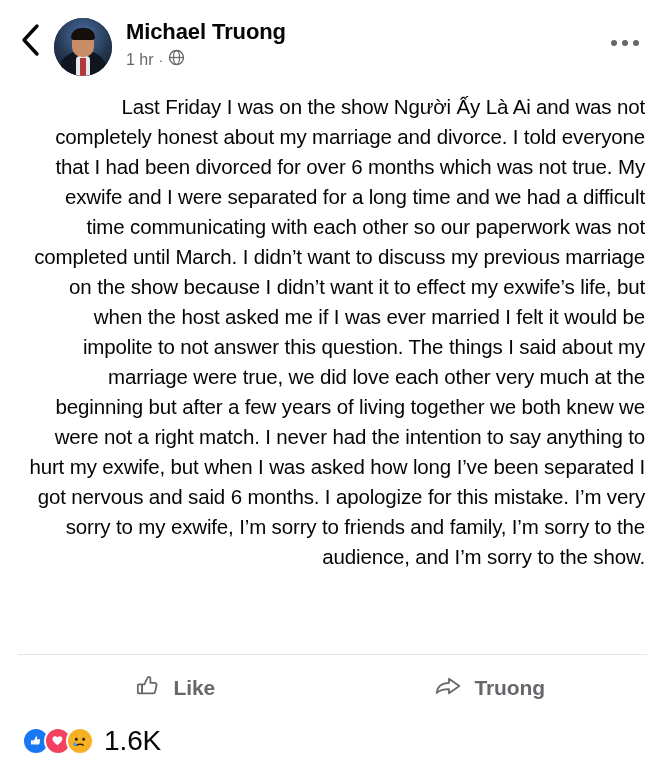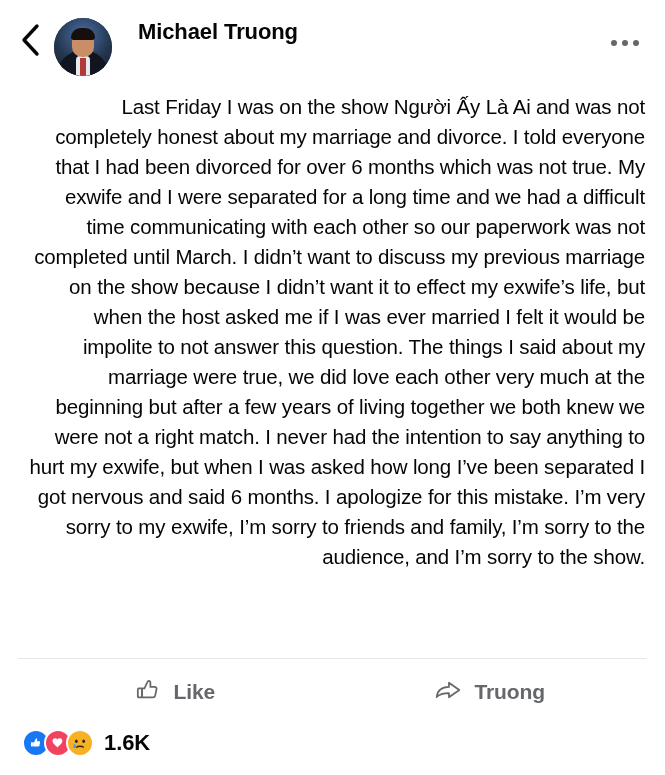--- a/index.html
+++ b/index.html
@@ -98,21 +98,21 @@
     position: absolute;
     left: 50%;
     top: 10px;
     transform: translateX(-50%);
     width: 24px;
     height: 12px;
     background: #16100d;
     border-radius: 12px 12px 3px 3px;
   }
   .name-block {
-    margin-left: 26px;
+    margin-left: 14px;
     display: flex;
     flex-direction: column;
     justify-content: center;
     padding-top: 3px;
   }
   .author {
     font-size: 22px;
     font-weight: bold;
     line-height: 26px;
     color: #050505;
@@ -205,22 +205,22 @@
     justify-content: center;
     font-size: 15px;
     line-height: 1;
     box-sizing: border-box;
   }
   .react + .react { margin-left: -6px; }
   .react.like { background: #1877f2; }
   .react.love { background: #f3425f; }
   .react.care { background: #f7b125; }
   .react-count {
-    font-size: 22px;
-    font-weight: bold;
+    font-size: 28px;
+    font-weight: normal;
     color: #050505;
     letter-spacing: -0.1px;
   }
 </style>
 </head>
 <body>
 
 <div class="post">
 
   <div class="header">
@@ -237,20 +237,31 @@
       <div class="bg"></div>
       <div class="suit"></div>
       <div class="shirt"></div>
       <div class="tie"></div>
       <div class="face"></div>
       <div class="hair"></div>
     </div>
 
     <div class="name-block">
       <div class="author">Michael Truong</div>
+      <div class="meta">
+        <span>1 hr</span>
+        <span class="dot">·</span>
+        <span class="globe-icon">
+          <svg width="17" height="17" viewBox="0 0 18 18" aria-hidden="true">
+            <circle cx="9" cy="9" r="7.4" fill="none" stroke="#65676b" stroke-width="1.5"></circle>
+            <ellipse cx="9" cy="9" rx="3.2" ry="7.4" fill="none" stroke="#65676b" stroke-width="1.3"></ellipse>
+            <line x1="1.8" y1="9" x2="16.2" y2="9" stroke="#65676b" stroke-width="1.3"></line>
+          </svg>
+        </span>
+      </div>
     </div>
 
     <div class="more-btn">
       <i></i>
       <i></i>
       <i></i>
     </div>
   </div>
 
   <div class="body-text">Last Friday I was on the show Người Ấy Là Ai and was not completely honest about my marriage and divorce. I told everyone that I had been divorced for over 6 months which was not true. My exwife and I were separated for a long time and we had a difficult time communicating with each other so our paperwork was not completed until March. I didn’t want to discuss my previous marriage on the show because I didn’t want it to effect my exwife’s life, but when the host asked me if I was ever married I felt it would be impolite to not answer this question. The things I said about my marriage were true, we did love each other very much at the beginning but after a few years of living together we both knew we were not a right match. I never had the intention to say anything to hurt my exwife, but when I was asked how long I’ve been separated I got nervous and said 6 months. I apologize for this mistake. I’m very sorry to my exwife, I’m sorry to friends and family, I’m sorry to the audience, and I’m sorry to the show.</div>

